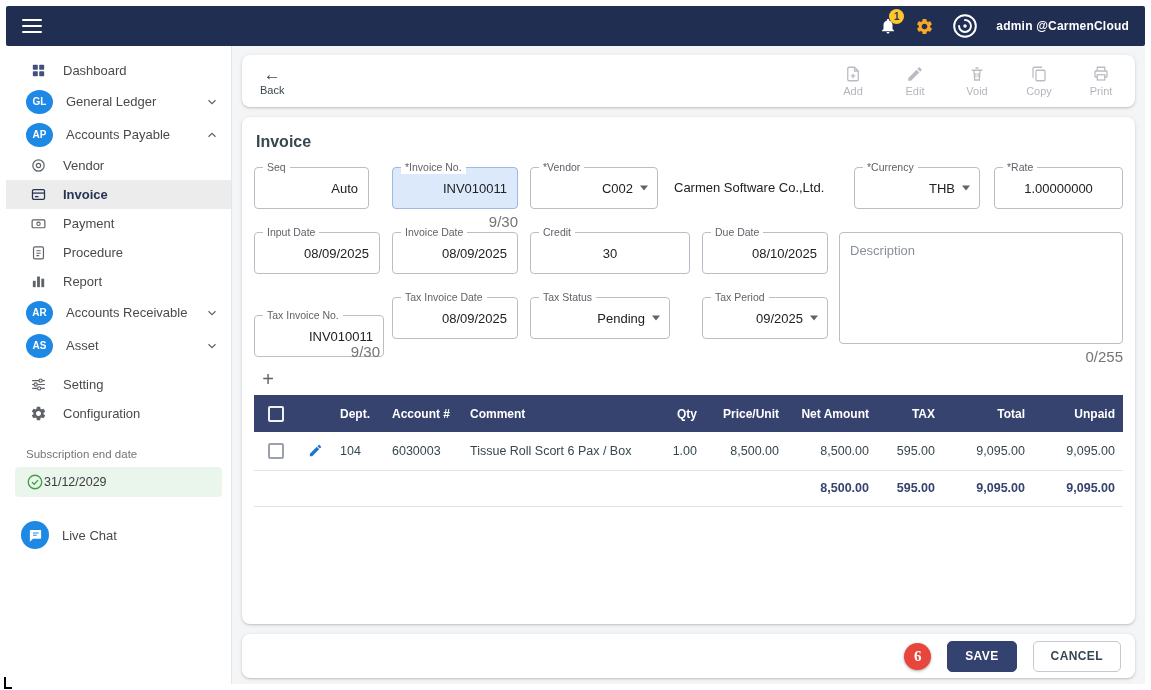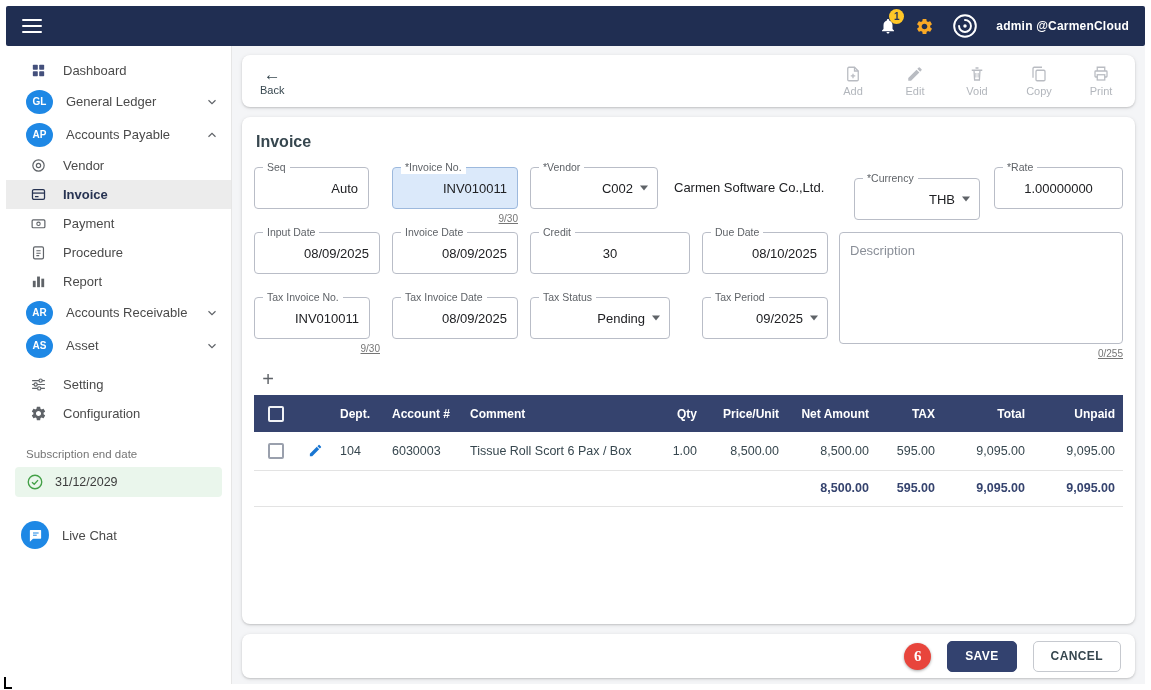--- a/index.html
+++ b/index.html
@@ -26,21 +26,21 @@
   .side-item { height:29px; display:flex; align-items:center; padding:0 12px 0 20px; font-size:13px; color:#4a4a4a; cursor:pointer; }
   .side-item.group { height:33px; }
   .side-item.selected { background:#ececec; color:#273352; font-weight:bold; }
   .s-icon { flex:0 0 24px; display:flex; justify-content:center; align-items:center; margin-right:13px; color:#5f6368; }
   .side-item.selected .s-icon { color:#273352; }
   .avatar { width:27px; height:24px; border-radius:50%; background:#1e88e5; color:#fff; font-size:10px; font-weight:bold; display:flex; align-items:center; justify-content:center; }
   .s-label { flex:1; white-space:nowrap; overflow:hidden; }
   .chev { color:#5f6368; display:flex; margin-left:6px; }
   .gap-top { margin-top:8px; }
   .sub-label { font-size:11.5px; color:#757575; padding:20px 0 7px 20px; }
-  .sub-date { margin:0 9px; background:#eaf6ec; border-radius:4px; height:30px; display:flex; align-items:center; gap:11px; padding:0 11px; font-size:12.5px; color:#3c3c3c; }
+  .sub-date { margin:0 9px; background:#eaf6ec; border-radius:4px; height:30px; display:flex; align-items:center; padding:0 11px; font-size:12.5px; color:#3c3c3c; }
   .live-chat { margin-top:24px; display:flex; align-items:center; gap:13px; padding-left:15px; font-size:13px; color:#4a4a4a; cursor:pointer; }
   .chat-circle { width:28px; height:28px; border-radius:50%; background:#1e88e5; display:flex; align-items:center; justify-content:center; }
 
   
   .main { flex:1; background:#f4f5f7; padding:9px 10px 6px 10px; display:flex; flex-direction:column; gap:10px; min-width:0; }
   .card { background:#fff; border-radius:8px; box-shadow:0 1px 2px rgba(0,0,0,.16), 0 1px 5px rgba(0,0,0,.08); }
 
   
   .toolbar-card { flex:0 0 52px; display:flex; align-items:center; padding:0 18px; }
   .back { display:flex; flex-direction:column; align-items:center; cursor:pointer; color:#37474f; }
@@ -54,21 +54,21 @@
   .content-card { flex:1; padding:14px 12px; display:flex; flex-direction:column; min-height:0; overflow:hidden; }
   .page-title { font-size:16px; font-weight:bold; color:#37474f; margin:2px 0 16px 2px; }
   .form-area { position:relative; height:198px; flex:0 0 auto; }
   .field { position:absolute; height:42px; border:1px solid #b9bdc7; border-radius:4px; background:#fff; }
   .field input { width:100%; height:100%; border:none; outline:none; background:transparent; padding:0 10px; font-size:13px; color:#202124; font-family:inherit;text-align:right; }
   .flabel { position:absolute; top:-7px; left:8px; font-size:10.5px; color:#5f6368; background:#fff; padding:0 4px; line-height:1.2; white-space:nowrap; z-index:1; }
   .field.filled-blue { background:#dbe9fa; border-color:#9db9dd; }
   .field.num input { text-align:center; }
   .field.select input { padding-right:24px; }
   .caret { position:absolute; right:9px; top:50%; transform:translateY(-50%); width:0; height:0; border-left:4.5px solid transparent; border-right:4.5px solid transparent; border-top:5px solid #5f6368; }
-  .counter { position:absolute; font-size:10px; color:#757575; text-align:right;text-decoration:underline; }
+  .counter { position:absolute; font-size:15px; color:#757575; text-align:right; }
   .static-text { position:absolute; font-size:13px; color:#202124; line-height:42px; white-space:nowrap; }
   .textarea-field { position:absolute; border:1px solid #b9bdc7; border-radius:4px; background:#fff; }
   .textarea-field textarea { width:100%; height:100%; border:none; outline:none; resize:none; padding:10px; font-size:13px; color:#202124; font-family:inherit; background:transparent; }
   .textarea-field textarea::placeholder { color:#8a8f98; }
 
   .add-row { height:28px; display:flex; align-items:center; }
   .add-btn { width:28px; height:26px; display:flex; align-items:center; justify-content:center; font-size:20px; color:#5f6368; cursor:pointer; }
 
   
   .grid { margin-top:2px; }
@@ -357,21 +357,21 @@
           <div class="field filled-blue" style="left:138px;top:0;width:126px">
             <span class="flabel">*Invoice No.</span>
             <input value="INV010011" style="">
           </div>
           <div class="field select" style="left:276px;top:0;width:128px">
             <span class="flabel">*Vendor</span>
             <input value="C002" style="">
             <span class="caret"></span>
           </div>
           <div class="static-text" style="left:420px;top:0;width:176px">Carmen Software Co.,Ltd.</div>
-          <div class="field select" style="left:600px;top:11px;width:126px">
+          <div class="field select" style="left:600px;top:0;width:126px">
             <span class="flabel">*Currency</span>
             <input value="THB" style="">
             <span class="caret"></span>
           </div>
           <div class="field num" style="left:740px;top:0;width:129px">
             <span class="flabel">*Rate</span>
             <input value="1.00000000" style="">
           </div>
           <div class="counter" style="left:138px;top:46px;width:126px">9/30</div>
 
@@ -389,21 +389,21 @@
           </div>
           <div class="field" style="left:448px;top:65px;width:126px">
             <span class="flabel">Due Date</span>
             <input value="08/10/2025" style="">
           </div>
           <div class="textarea-field" style="left:585px;top:65px;width:284px;height:112px">
             <textarea placeholder="Description" style=""></textarea>
           </div>
           <div class="counter" style="left:585px;top:181px;width:284px">0/255</div>
 
-          <div class="field" style="left:0;top:130px;width:116px">
+          <div class="field" style="left:0;top:148px;width:130px">
             <span class="flabel">Tax Invoice No.</span>
             <input value="INV010011" style="">
           </div>
           <div class="field" style="left:138px;top:130px;width:126px">
             <span class="flabel">Tax Invoice Date</span>
             <input value="08/09/2025" style="">
           </div>
           <div class="field select" style="left:276px;top:130px;width:140px">
             <span class="flabel">Tax Status</span>
             <input value="Pending" style="">

